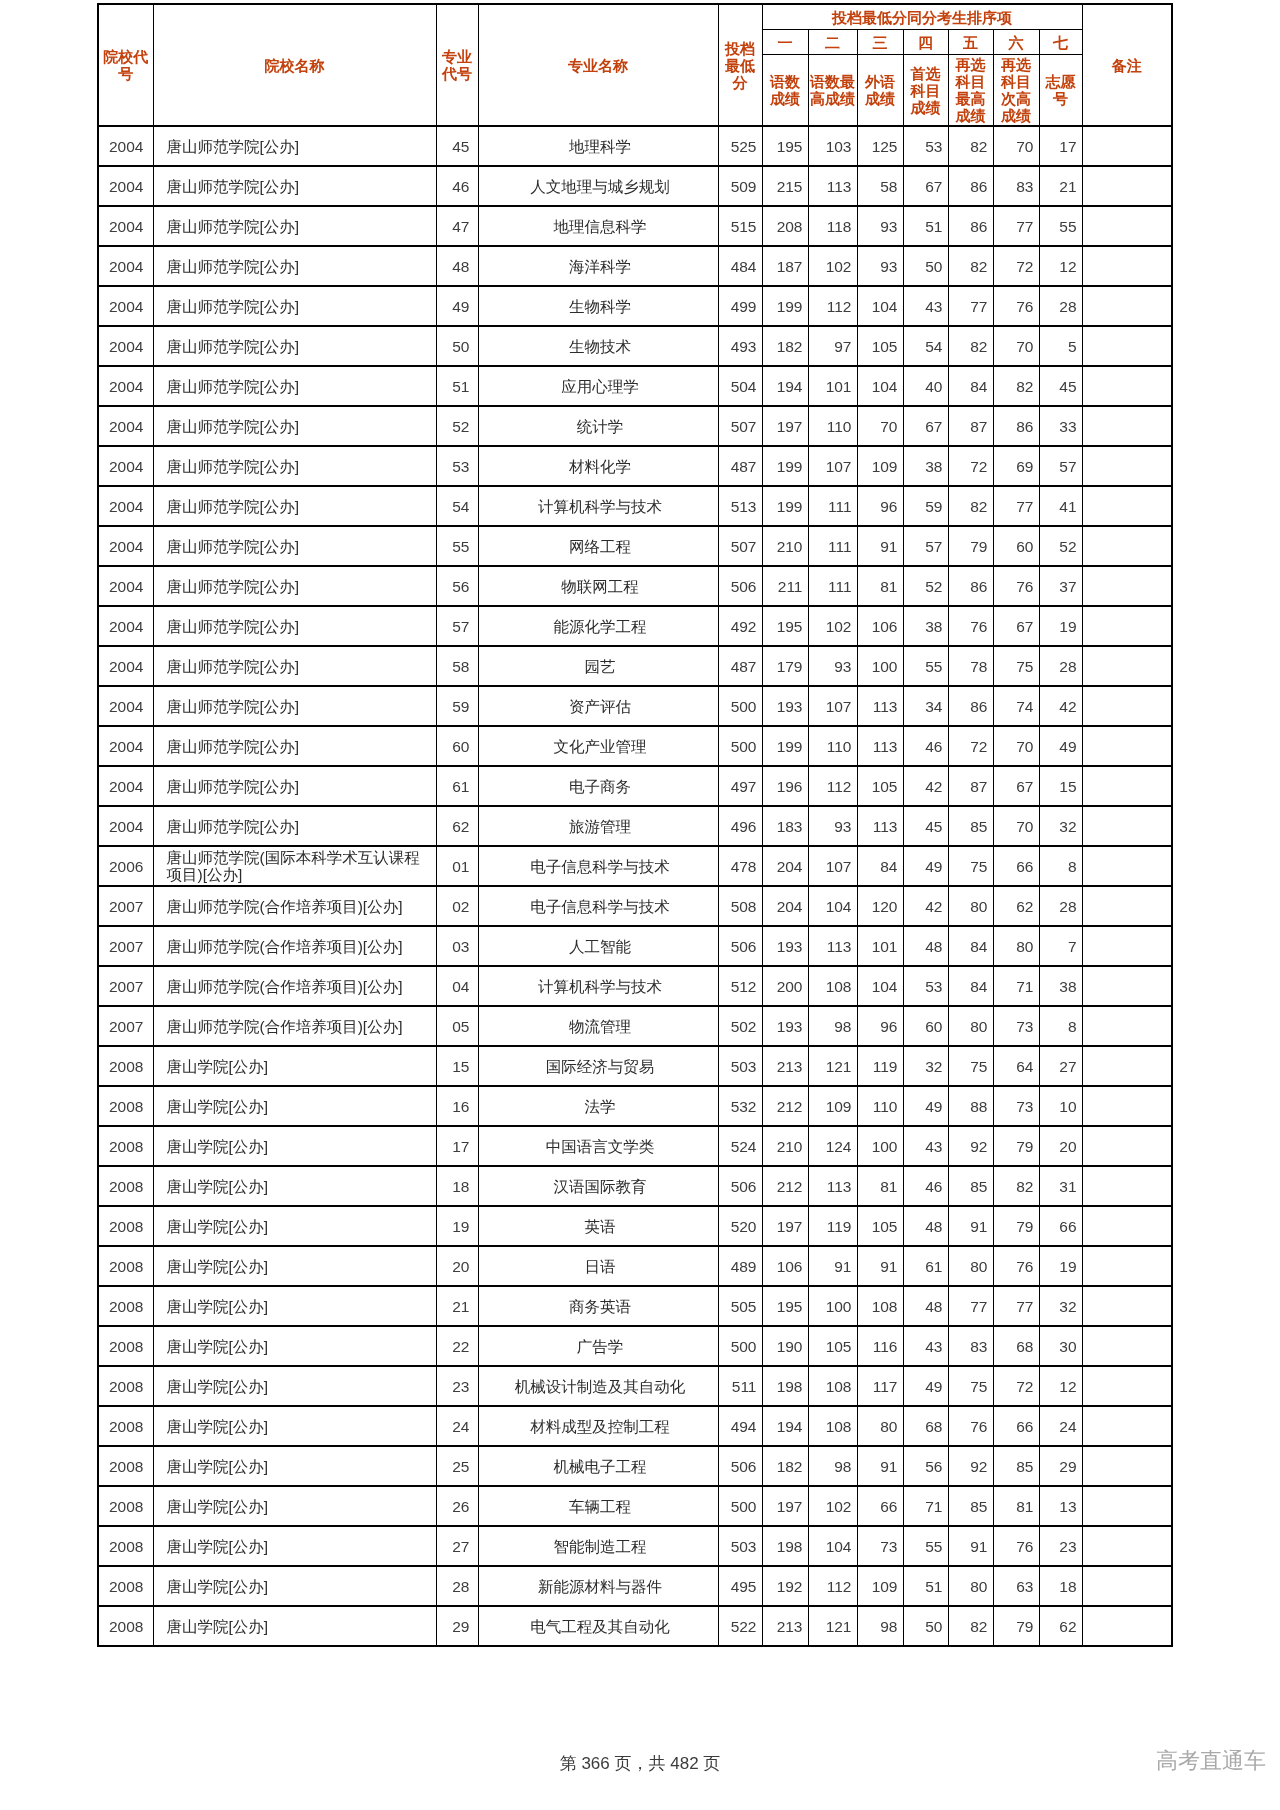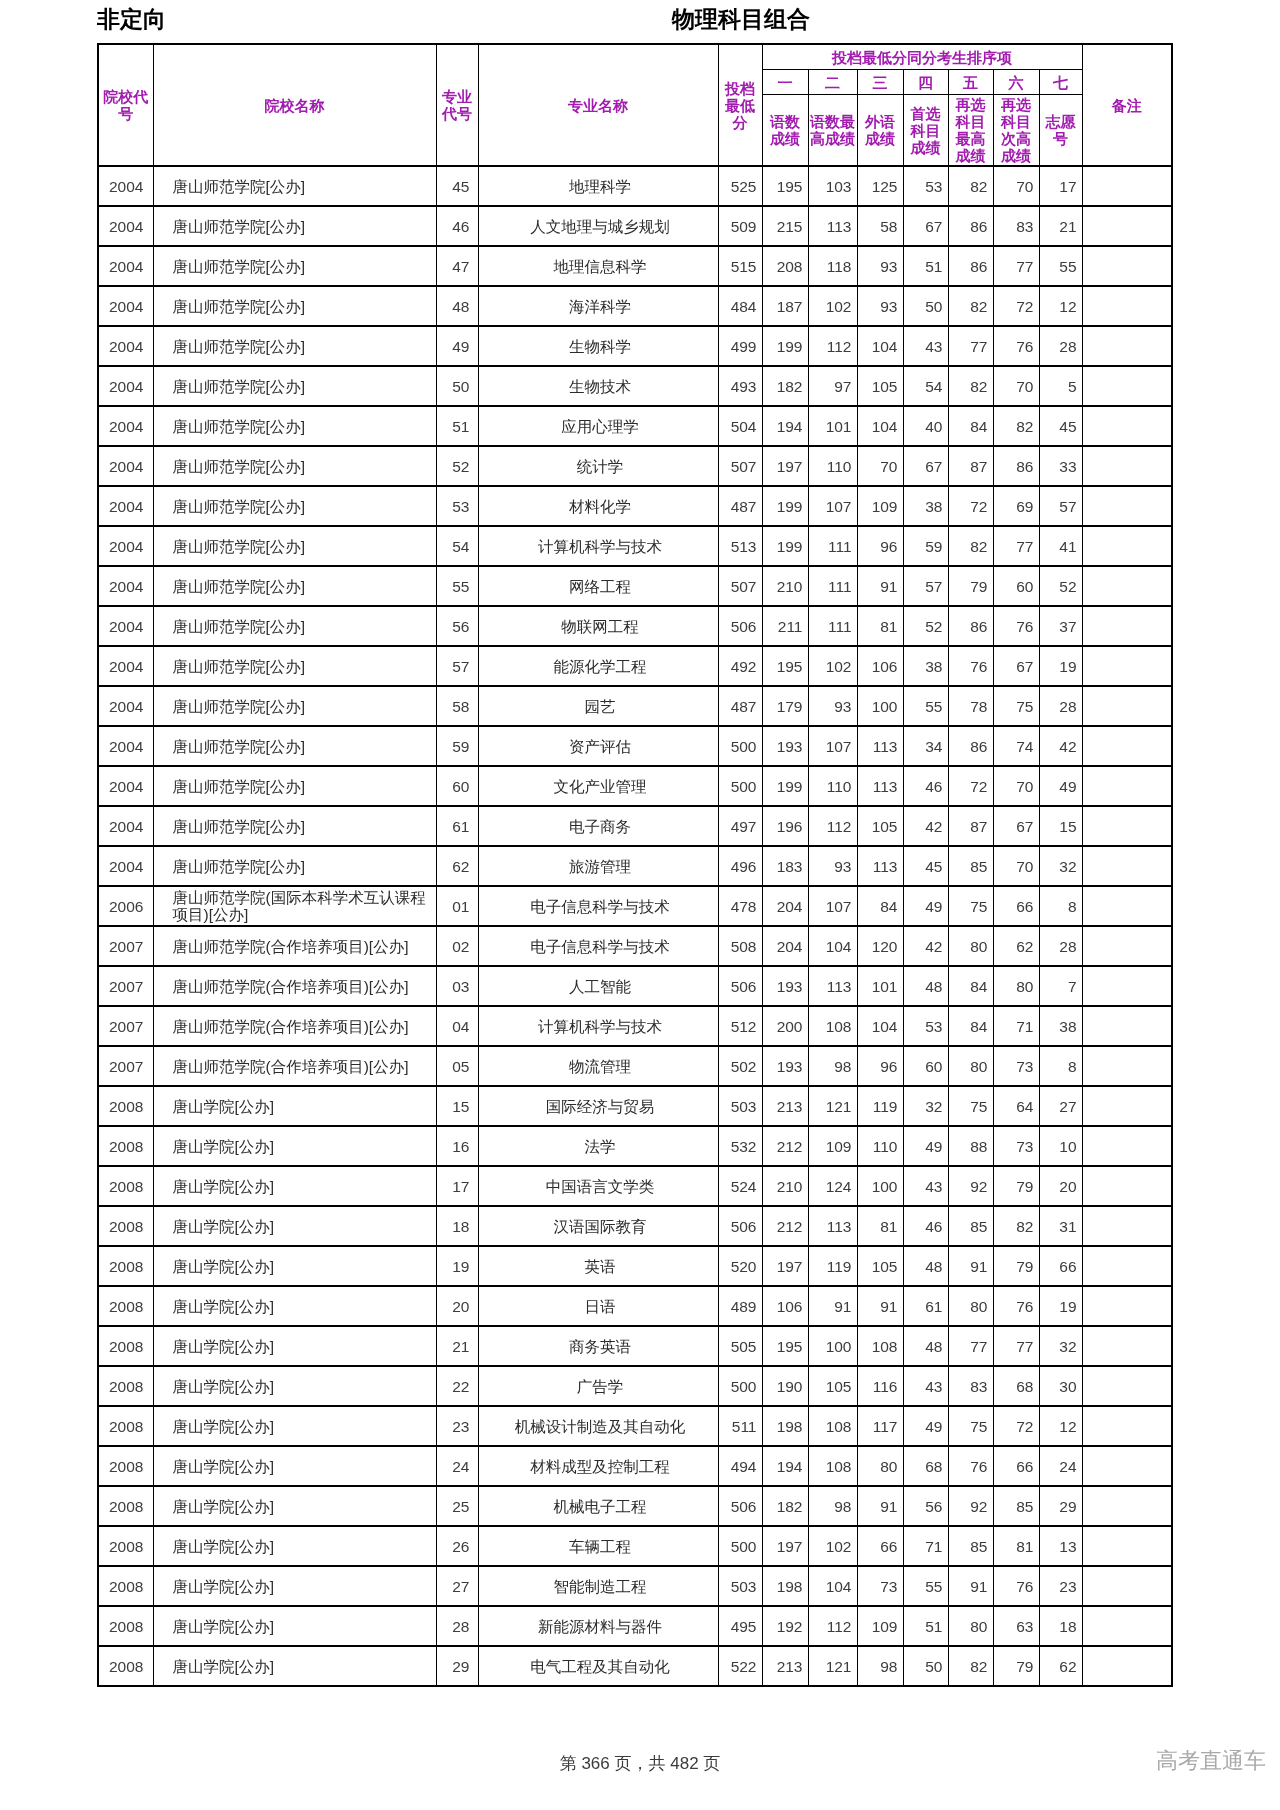--- a/index.html
+++ b/index.html
@@ -10,49 +10,45 @@
   .titles{padding-top:40px;text-align:center;font-weight:bold;font-size:30px;line-height:38px;color:#000;}
   .subhead{position:relative;height:36px;margin-top:4px;}
   .orientation{position:absolute;left:97px;top:0;font-size:23px;font-weight:bold;}
   .subject{position:absolute;left:672px;top:0;font-size:23px;font-weight:bold;}
   table{
     margin-left:97px;margin-top:3px;width:1074px;table-layout:fixed;
     border-collapse:collapse;border:2px solid #000;
   }
   th{
     border:1px solid #000;font-weight:bold;font-size:15px;line-height:17px;
-    padding:1px;word-break:break-all;text-align:center;vertical-align:middle;color:#a21caf;
+    padding:1px;word-break:break-all;text-align:center;vertical-align:middle;color:#c2410c;
   }
   .h-group th{height:22px;}
   .h-ord th{height:22px;}
   .h-lbl th{height:62px;}
   td{
     border:1px solid #000;border-top-width:2px;height:36px;font-size:15.5px;
     line-height:17px;vertical-align:middle;word-break:break-all;padding:1px;
   }
   tbody tr:first-child td{border-top-width:2px;}
   .c-code{text-align:left;padding-left:10px;color:#3d3d3d;}
-  .c-name{text-align:left;padding-left:19px;color:#2c2c2c;}
+  .c-name{text-align:left;padding-left:13px;color:#2c2c2c;}
   .c-mcode{text-align:right;padding-right:8px;color:#3d3d3d;}
   .c-mname{text-align:center;padding-left:5px;color:#2c2c2c;}
   .c-num{text-align:right;padding-right:5px;color:#3d3d3d;}
   .c-remark{background:#fff;}
   .footer-page{position:absolute;top:1752px;left:0;width:100%;text-align:center;font-size:17px;color:#3c3c3c;}
   .footer-mark{position:absolute;top:1746px;right:14px;font-size:22px;color:#a9a9a9;}
 </style>
 </head>
 <body>
 
 <div class="page">
 
 
-  <div class="subhead">
-    <span class="orientation">非定向</span>
-    <span class="subject">物理科目组合</span>
-  </div>
 
   <table>
     <colgroup>
       <col style="width:55px">
         <col style="width:283px">
         <col style="width:42px">
         <col style="width:240px">
       <col style="width:44px">
         <col style="width:46px">
         <col style="width:49px">

